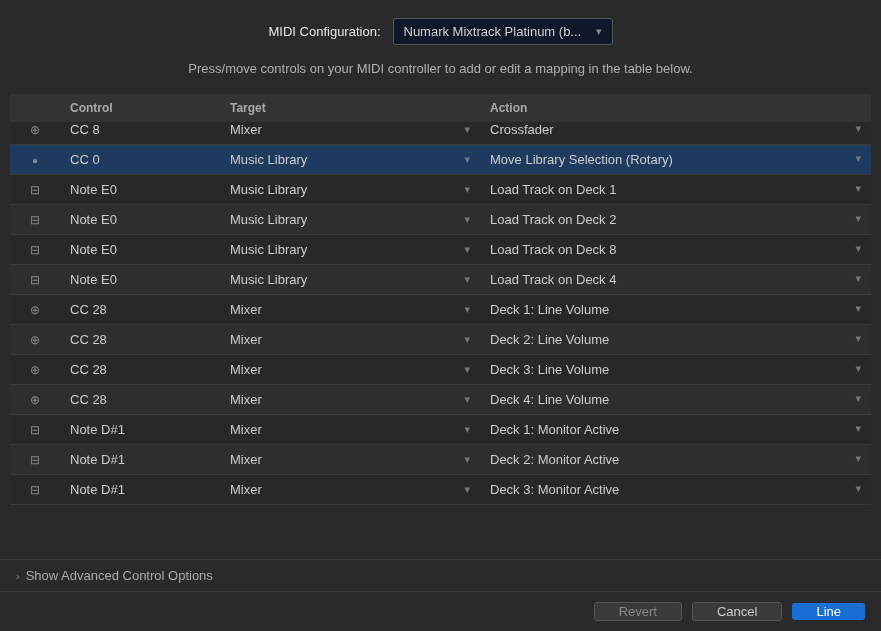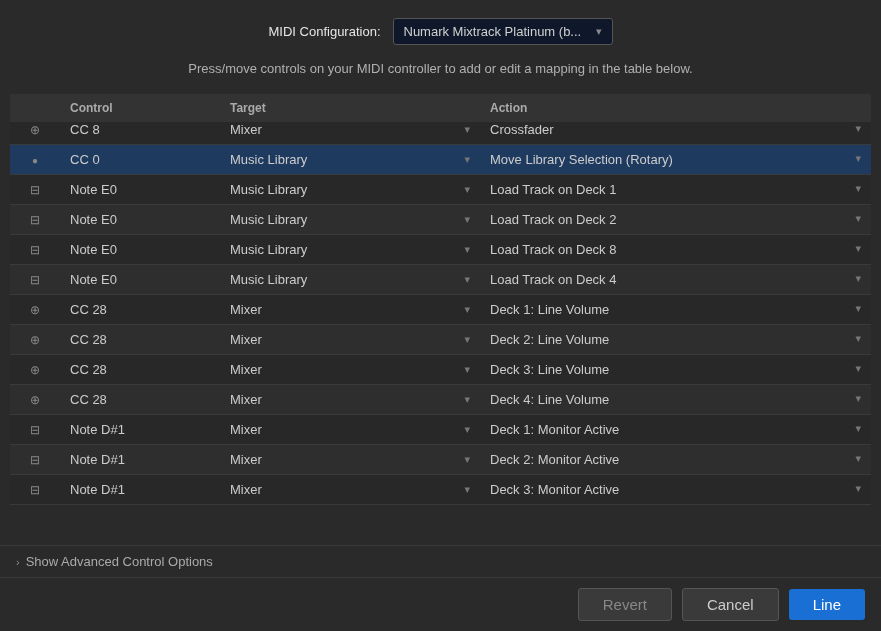--- a/index.html
+++ b/index.html
@@ -176,23 +176,23 @@
     .buttons-section {
       display: flex;
       align-items: center;
       justify-content: flex-end;
       padding: 10px 16px;
       gap: 10px;
       border-top: 1px solid #3a3a3a;
     }
 
     .btn {
-      padding: 7px 24px;
+      padding: 1px 24px;
       border-radius: 3px;
-      font-size: 15px;
+      font-size: 13px;
       cursor: pointer;
       border: none;
       font-family: inherit;
     }
 
     .btn-revert {
       background: #3a3a3a;
       color: #888;
       border: 1px solid #555;
     }

